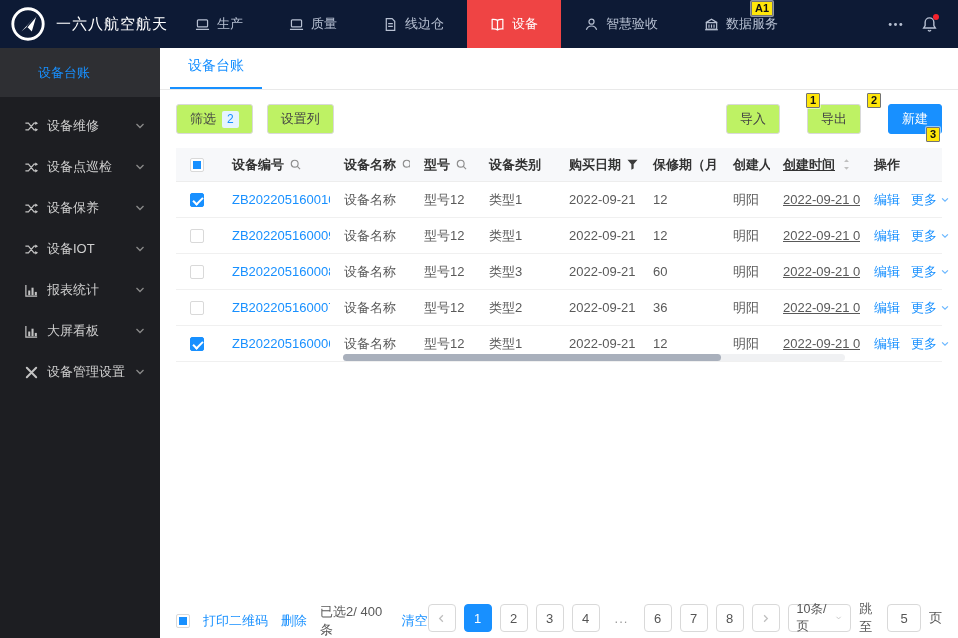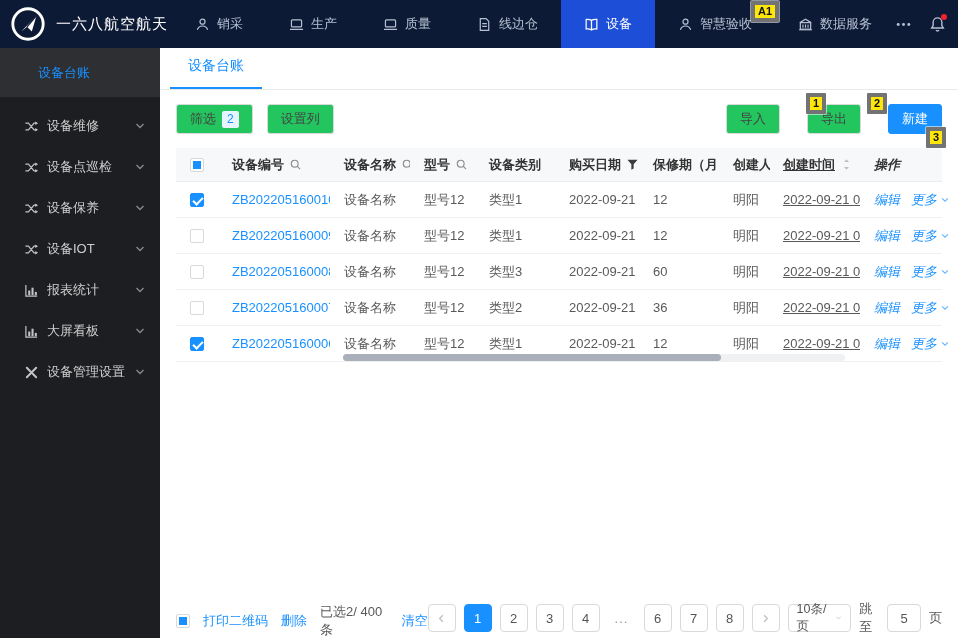--- a/index.html
+++ b/index.html
@@ -6,29 +6,29 @@
   html,body { width:958px; height:638px; overflow:hidden; }
   body { font-family:"Liberation Sans","DejaVu Sans",sans-serif; background:#fff; position:relative; font-size:13px; }
 
   
   .navbar { position:absolute; left:0; top:0; width:958px; height:48px; background:#0d1a35; display:flex; align-items:center; color:#b7c0d2; z-index:5; }
   .brand { display:flex; align-items:center; gap:9px; padding-left:9px; width:172px; flex:0 0 auto; }
   .brand-logo { width:38px; height:38px; flex:0 0 auto; }
   .brand-name { color:#fff; font-size:15px; font-weight:normal; letter-spacing:1px; white-space:nowrap; }
   .nav-items { display:flex; height:48px; align-items:stretch; }
   .nav-item { display:flex; align-items:center; gap:7px; padding:0 23px; cursor:pointer; font-size:13px; white-space:nowrap; }
-  .nav-item.active { background:#1d4ed8; color:#fff; }
+  .nav-item.active { background:#ef4444; color:#fff; }
   .nav-item svg { width:15px; height:15px; }
   .nav-right { margin-left:auto; display:flex; align-items:center; gap:17px; padding-right:20px; }
   .icon-btn { display:flex; align-items:center; cursor:pointer; position:relative; }
   .icon-btn svg { width:17px; height:17px; }
   .bell-dot { position:absolute; right:-1px; top:-2px; width:6px; height:6px; border-radius:50%; background:#f5222d; }
 
   
-  .som { position:absolute; z-index:50; background:#ffe60a; border:4px solid #737373; color:#111; font-size:11px; font-weight:bold; line-height:13px; padding:0 3px; border-radius:1px; box-shadow:0 0 0 1px rgba(255,255,255,.55); }
+  .som { position:absolute; z-index:50; background:#ffe60a; border:1px solid #737373; color:#111; font-size:11px; font-weight:bold; line-height:13px; padding:0 3px; border-radius:1px; box-shadow:0 0 0 1px rgba(255,255,255,.55); }
   .som-a1 { left:751px; top:1px; }
   .som-1  { left:806px; top:93px; }
   .som-2  { left:867px; top:93px; }
   .som-3  { left:926px; top:127px; }
 
   
   .sidebar { position:absolute; left:0; top:48px; width:160px; height:590px; background:#1d1e22; color:#cfcfcf; }
   .side-item { height:40px; display:flex; align-items:center; gap:8px; padding:0 14px 0 24px; cursor:pointer; font-size:13px; }
   .side-item.active { height:49px; background:#2e2f33; color:#1890ff; padding-left:38px; }
   .side-item svg.mi { width:15px; height:15px; flex:0 0 auto; color:#c3c3c3; }
@@ -36,35 +36,35 @@
   .side-item svg.chev { width:12px; height:12px; color:#8a8a8a; }
   .side-list { padding-top:9px; }
   .side-list .side-item { margin-bottom:1px; }
 
   
   .main { position:absolute; left:160px; top:48px; width:798px; height:590px; background:#fff; }
   .tabbar { height:42px; border-bottom:1px solid #e9e9e9; display:flex; align-items:flex-end; padding-left:10px; }
   .tab { color:#1890ff; font-size:14px; padding:11px 18px 12px; border-bottom:2px solid #1890ff; cursor:pointer; white-space:nowrap; }
 
   .toolbar { height:58px; display:flex; align-items:center; padding:0 16px; }
-  .btn { height:30px; background:#22c55e; border:1px solid #d9d9d9; border-radius:3px; display:inline-flex; align-items:center; gap:6px; padding:0 13px; font-size:13px; color:#444; cursor:pointer; white-space:nowrap; }
+  .btn { height:30px; background:#bef264; border:1px solid #d9d9d9; border-radius:3px; display:inline-flex; align-items:center; gap:6px; padding:0 13px; font-size:13px; color:#444; cursor:pointer; white-space:nowrap; }
   .btn .cnt { background:#e6f4ff; color:#1890ff; font-size:12px; padding:0 5px; border-radius:2px; line-height:17px; }
   .btn + .btn { margin-left:14px; }
   .toolbar-right { margin-left:auto; display:flex; align-items:center; gap:13px;padding-left:36px; }
   .btn.primary { background:#1890ff; border-color:#1890ff; color:#fff; }
 
   
   .tbl { position:relative; margin:0 16px; width:766px; }
   .trow { display:flex; align-items:center; height:36px; border-bottom:1px solid #f0f0f0; color:#595959;text-align:right; }
   .thead { height:34px; background:#f7f8fa; border-bottom:1px solid #ededed; color:#333; font-weight:bold; }
   .cell { padding-left:14px; white-space:nowrap; overflow:hidden; display:flex; align-items:center; gap:5px; }
   .c1 { width:42px; padding-left:0; justify-content:center; overflow:visible; }
   .c2 { width:112px; } .c3 { width:80px; } .c4 { width:65px; } .c5 { width:80px;gap:32px; }
   .c6 { width:85px; } .c7 { width:77px; padding-left:13px; } .c8 { width:53px; padding-left:16px; }
-  .c9 { width:90px; padding-left:13px;text-decoration:underline; } .c10 { width:82px; overflow:visible;font-style:italic; }
+  .c9 { width:90px; padding-left:13px;text-decoration:underline; } .c10 { width:82px; overflow:visible; }
   .thead .cell svg.h-ic { width:13px; height:13px; flex:0 0 auto; }
   .link { color:#1890ff; cursor:pointer; text-decoration:none; white-space:nowrap; }
   .ops { display:flex; align-items:center; gap:11px; }
   .more-wrap { display:flex; align-items:center; gap:3px; cursor:pointer; }
   .more-wrap svg { width:10px; height:10px; color:#69b6ff; }
 
   .cb { width:14px; height:14px; border:1px solid #d9d9d9; border-radius:2px; background:#fff; position:relative; cursor:pointer; flex:0 0 auto; }
   .cb.checked { background:#1890ff; border-color:#1890ff; }
   .cb.checked::after { content:''; position:absolute; left:4px; top:1px; width:4px; height:8px; border:solid #fff; border-width:0 2px 2px 0; transform:rotate(45deg); }
   .cb.indet::after { content:''; position:absolute; left:2px; top:2px; width:8px; height:8px; background:#1890ff; }
@@ -94,27 +94,20 @@
     <span class="brand-logo">
       <svg viewBox="0 0 40 40">
           <circle cx="20" cy="20" r="16" fill="none" stroke="#fff" stroke-width="3"></circle>
           <path d="M13 28 L29 11 L24 28 L19 23 Z" fill="#fff"></path>
           <path d="M29 11 L19 23" stroke="#0d1a35" stroke-width="1.4"></path>
         </svg>
     </span>
     <span class="brand-name">一六八航空航天</span>
   </div>
   <nav class="nav-items">
-    <div class="nav-item">
-      <svg viewBox="0 0 16 16">
-          <circle cx="8" cy="5" r="2.7" fill="none" stroke="currentColor" stroke-width="1.3"></circle>
-          <path d="M2.5 13.6c1-2.7 3-4 5.5-4s4.5 1.3 5.5 4" fill="none" stroke="currentColor" stroke-width="1.3"></path>
-        </svg>
-      <span>销采</span>
-    </div>
     <div class="nav-item">
       <svg viewBox="0 0 16 16">
           <rect x="2.6" y="3" width="10.8" height="7.6" rx="1" fill="none" stroke="currentColor" stroke-width="1.3"></rect>
           <path d="M1 13.2h14" stroke="currentColor" stroke-width="1.3"></path>
         </svg>
       <span>生产</span>
     </div>
     <div class="nav-item">
       <svg viewBox="0 0 16 16">
           <rect x="2.6" y="3" width="10.8" height="7.6" rx="1" fill="none" stroke="currentColor" stroke-width="1.3"></rect>

